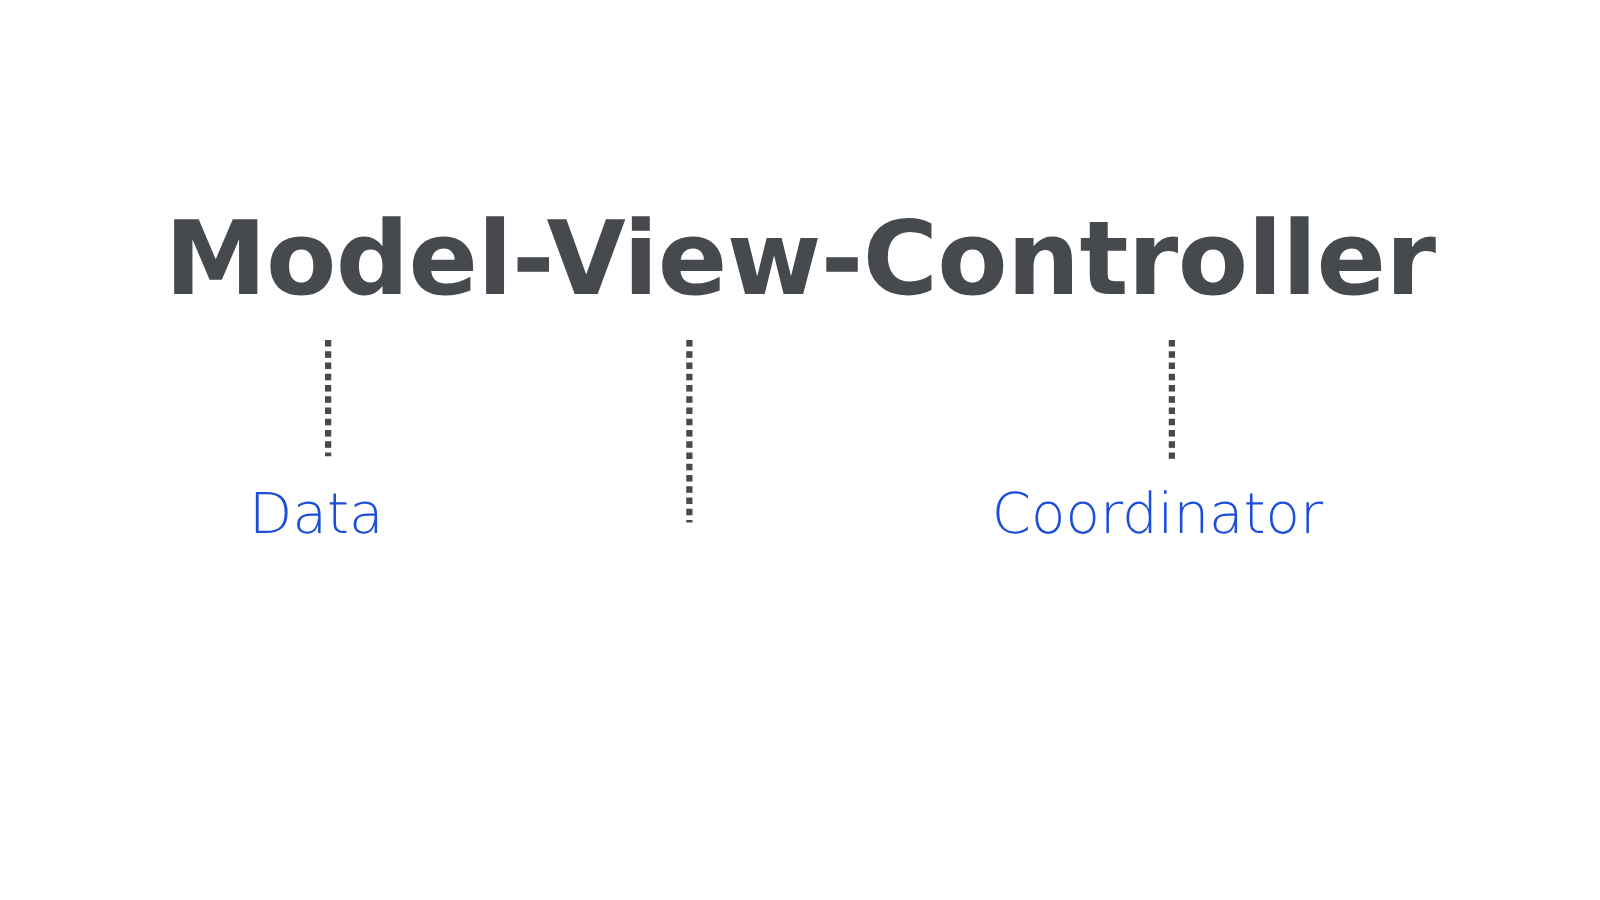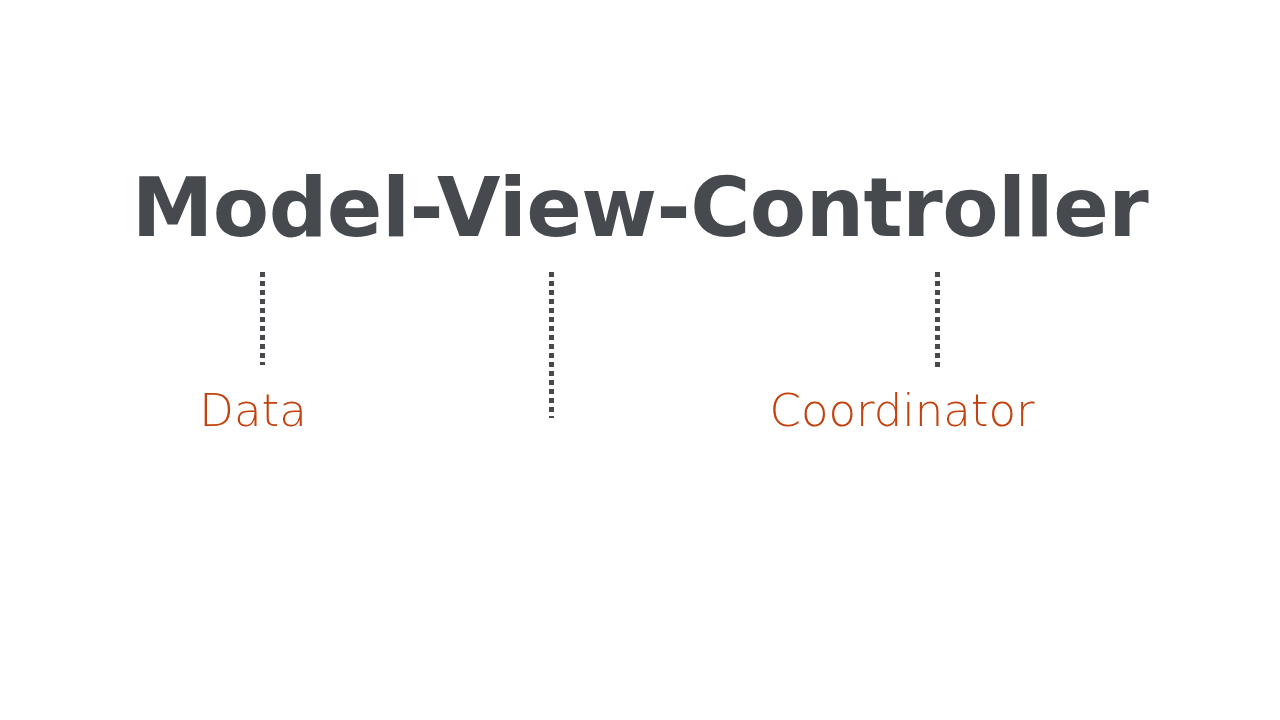--- a/index.html
+++ b/index.html
@@ -52,21 +52,21 @@
     background-repeat: repeat-y;
   }
 
   
   .leaf-label {
     position: absolute;
     font-family: "DejaVu Sans", sans-serif;
     font-weight: 300;
     font-size: 45px;
     line-height: 1.0;
-    color: #c2410c;
+    color: #1d4ed8;
     white-space: nowrap;
     text-align: center;
     transform: translateX(-50%);
   }
 </style>
 </head>
 <body>
 
 <div id="slide" style="background: rgb(255, 255, 255); --bg: #ffffff;">
 
@@ -74,15 +74,15 @@
 
   <div class="connector" style="left:260px; top:272px; height:93px;"></div>
 
   <div class="connector" style="left:549px; top:272px; height:146px;"></div>
 
   <div class="connector" style="left:935px; top:272px; height:95px;"></div>
 
   <div class="leaf-label" style="left:253px; top:388px;">Data</div>
 
 
-  <div class="leaf-label" style="left:902px; top:388px;">Coordinator</div>
+  <div class="leaf-label" style="left:926px; top:388px;">Coordinator</div>
 
 </div>
 
 </body></html>

